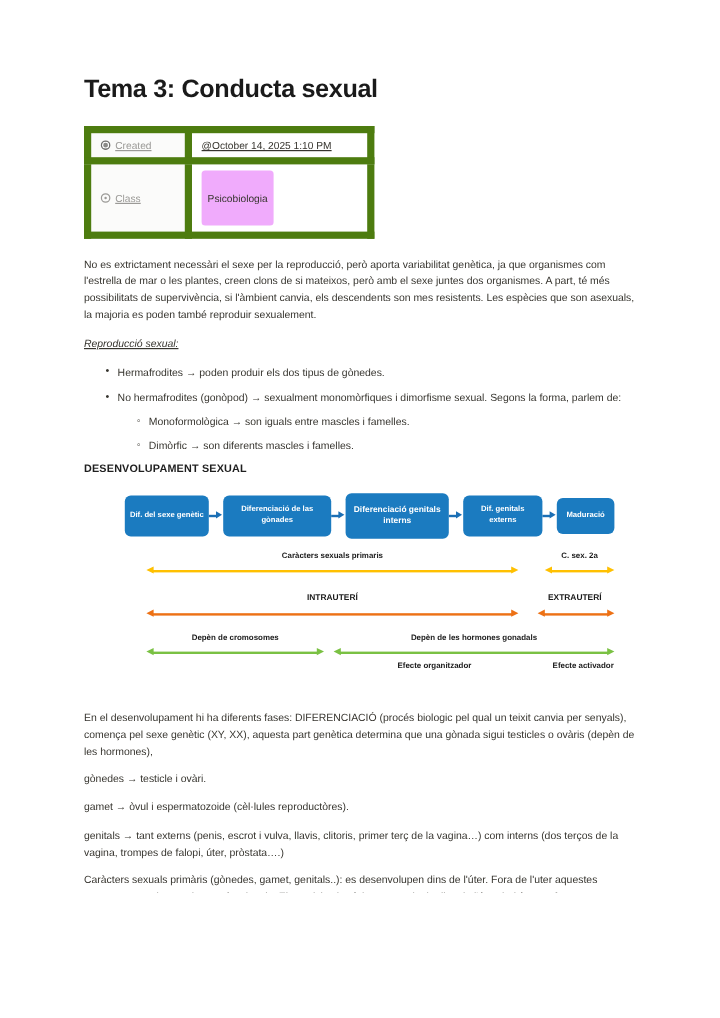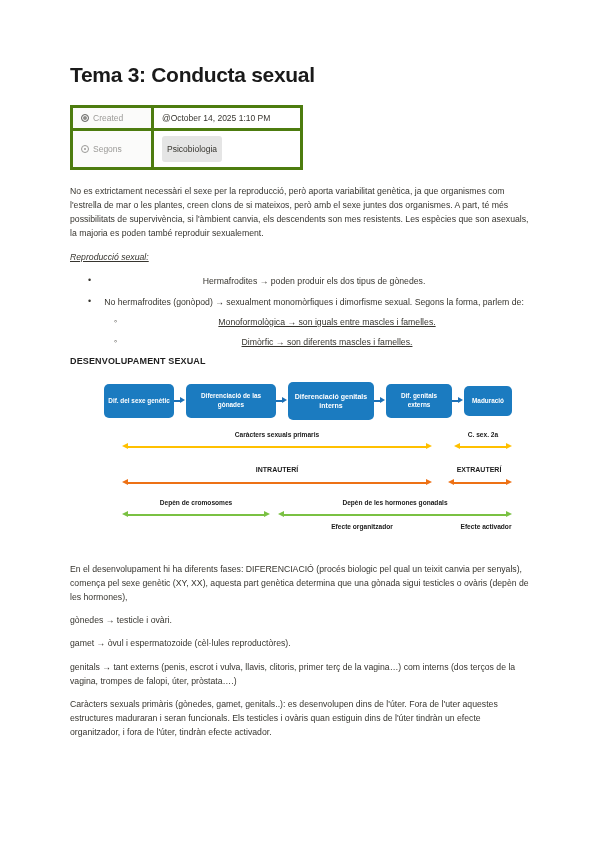--- a/index.html
+++ b/index.html
@@ -39,24 +39,25 @@
     line-height: 1.2;
   }
 
   
   .meta-table {
     border-collapse: collapse;
     margin: 0 0 14px 0;
     font-size: 8.5px;
   }
   .meta-table td {
-    border: 3px solid #4d7c0f;
+    border: 6px solid #4d7c0f;
     padding: 5px 8px;
     vertical-align: middle;
     white-space: nowrap;
+    text-decoration: underline;
   }
   .meta-label-cell {
     background: #fbfbfa;
     color: #9b9a97;
     min-width: 62px;
   }
   .meta-value-cell {
     color: #37352f;
     min-width: 130px;
   }
@@ -87,24 +88,24 @@
   .m-icon.select-ic::after {
     content: "";
     position: absolute;
     left: 1.6px; top: 1.6px;
     width: 2.6px; height: 2.6px;
     border-radius: 50%;
     background: #9b9a97;
   }
   .tag-pill {
     display: inline-block;
-    background: #e5e5e5;
+    background: #f0abfc;
     color: #37352f;
     border-radius: 3px;
-    padding: 8px 5px;
+    padding: 18px 5px;
     font-size: 8.5px;
   }
 
   
   .section-head {
     font-size: 9px;
     font-weight: bold;
     color: #1f1f1f;
     letter-spacing: 0.15px;
     margin: 0 0 7px 0;
@@ -125,42 +126,40 @@
     margin: 0 0 10px 0;
     display: block;
     color: #37352f;
   }
 
   
   ul.lvl1 {
     margin: 0 0 4px 0;
     padding-left: 18px;
     list-style: none;
-    text-align: center;
   }
   ul.lvl1 > li {
     font-size: 8.7px;
     line-height: 1.62;
     margin-bottom: 7px;
     position: relative;
     padding-left: 10px;
     color: #37352f;
   }
   ul.lvl1 > li::before {
     content: "•";
     position: absolute;
     left: 0; top: -0.5px;
     font-size: 9px;
     color: #37352f;
   }
   ul.lvl2 {
     margin: 6px 0 0 0;
     padding-left: 16px;
     list-style: none;
-    text-decoration: underline;
   }
   ul.lvl2 > li {
     font-size: 8.7px;
     line-height: 1.62;
     margin-bottom: 6px;
     position: relative;
     padding-left: 10px;
     color: #37352f;
   }
   ul.lvl2 > li::before {
@@ -291,21 +290,21 @@
               <span class="m-icon calendar-ic"></span>
               <span>Created</span>
             </span>
           </td>
           <td class="meta-value-cell">@October 14, 2025 1:10 PM</td>
         </tr>
         <tr>
           <td class="meta-label-cell">
             <span class="meta-label-inner">
               <span class="m-icon select-ic"></span>
-              <span>Segons</span>
+              <span>Class</span>
             </span>
           </td>
           <td class="meta-value-cell">
             <span class="tag-pill">Psicobiologia</span>
           </td>
         </tr>
       </tbody>
     </table>
 
     <p class="para">No es extrictament necessàri el sexe per la reproducció, però aporta variabilitat genètica, ja que organismes com l'estrella de mar o les plantes, creen clons de si mateixos, però amb el sexe juntes dos organismes. A part, té més possibilitats de supervivència, si l'àmbient canvia, els descendents son mes resistents. Les espècies que son asexuals, la majoria es poden també reproduir sexualement.</p>

